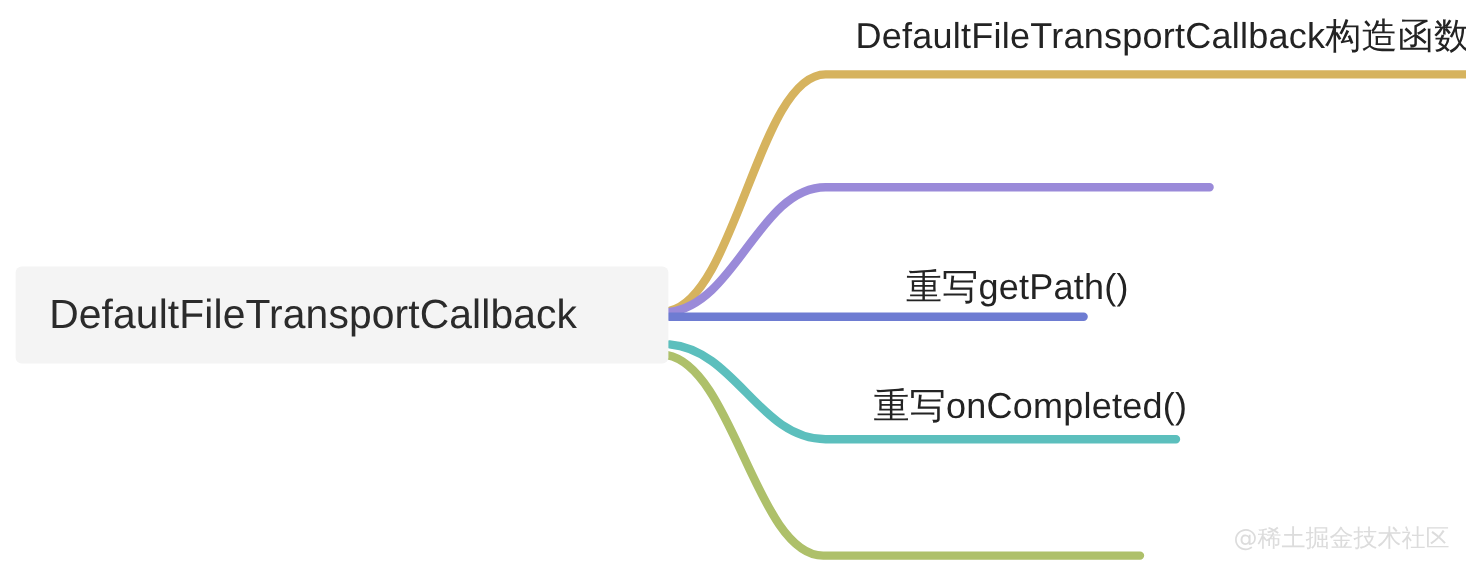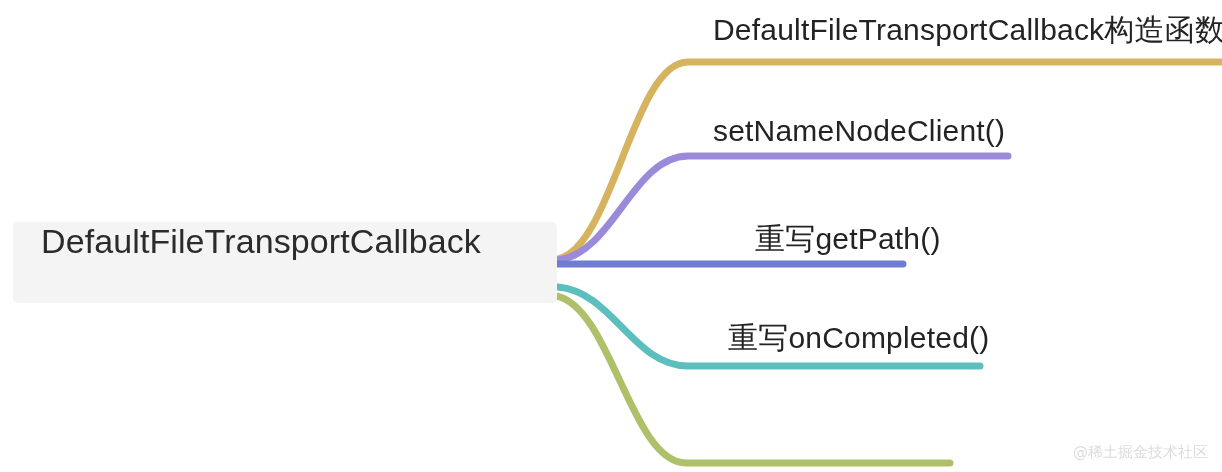--- a/index.html
+++ b/index.html
@@ -26,20 +26,21 @@
   }
   .root-node {
     position: absolute;
     left: 13px;
     top: 222px;
     width: 544px;
     height: 81px;
     background: #f4f4f4;
     border-radius: 5px;
     display: flex;
+    align-items: center;
     box-sizing: border-box;
     padding-left: 28px;
   }
   .root-label {
     font-size: 34px;
     color: #2b2b2b;
     letter-spacing: 0.1px;
     white-space: nowrap;
     font-weight: 400;
   }
@@ -49,21 +50,21 @@
     color: #232323;
     white-space: nowrap;
     font-weight: 400;
     letter-spacing: 0.2px;
     margin-left: 16px;
   }
   .watermark {
     position: absolute;
     right: 14px;
     bottom: 10px;
-    font-size: 15px;
+    font-size: 20px;
     color: #dcdcdc;
     white-space: nowrap;
     font-family: "DejaVu Sans", sans-serif;
   }
 </style>
 </head>
 <body>
 
 <div id="mindmap">
 
@@ -73,19 +74,18 @@
       <path d="M 558 264 L 903 264" fill="none" stroke="#6e7cd2" stroke-width="7" stroke-linecap="round"></path>
       <path d="M 558 287 C 613 291.74, 633 366, 688 366 L 980 366" fill="none" stroke="#5cbfbd" stroke-width="7" stroke-linecap="round"></path>
       <path d="M 556 296 C 611 306.02, 631 463, 686 463 L 950 463" fill="none" stroke="#aec06a" stroke-width="7" stroke-linecap="round"></path>
     </svg>
 
   <div class="root-node">
     <span class="root-label">DefaultFileTransportCallback</span>
   </div>
 
   <div class="branch-label" style="left: 697px; top: 10px;">DefaultFileTransportCallback构造函数</div>
-  <div class="branch-label" style="left: 697px; top: 114px;">setNameNodeClient()</div>
   <div class="branch-label" style="left: 739px; top: 219px;">重写getPath()</div>
   <div class="branch-label" style="left: 712px; top: 318px;">重写onCompleted()</div>
 
   <div class="watermark">@稀土掘金技术社区</div>
 
 </div>
 
 </body></html>

